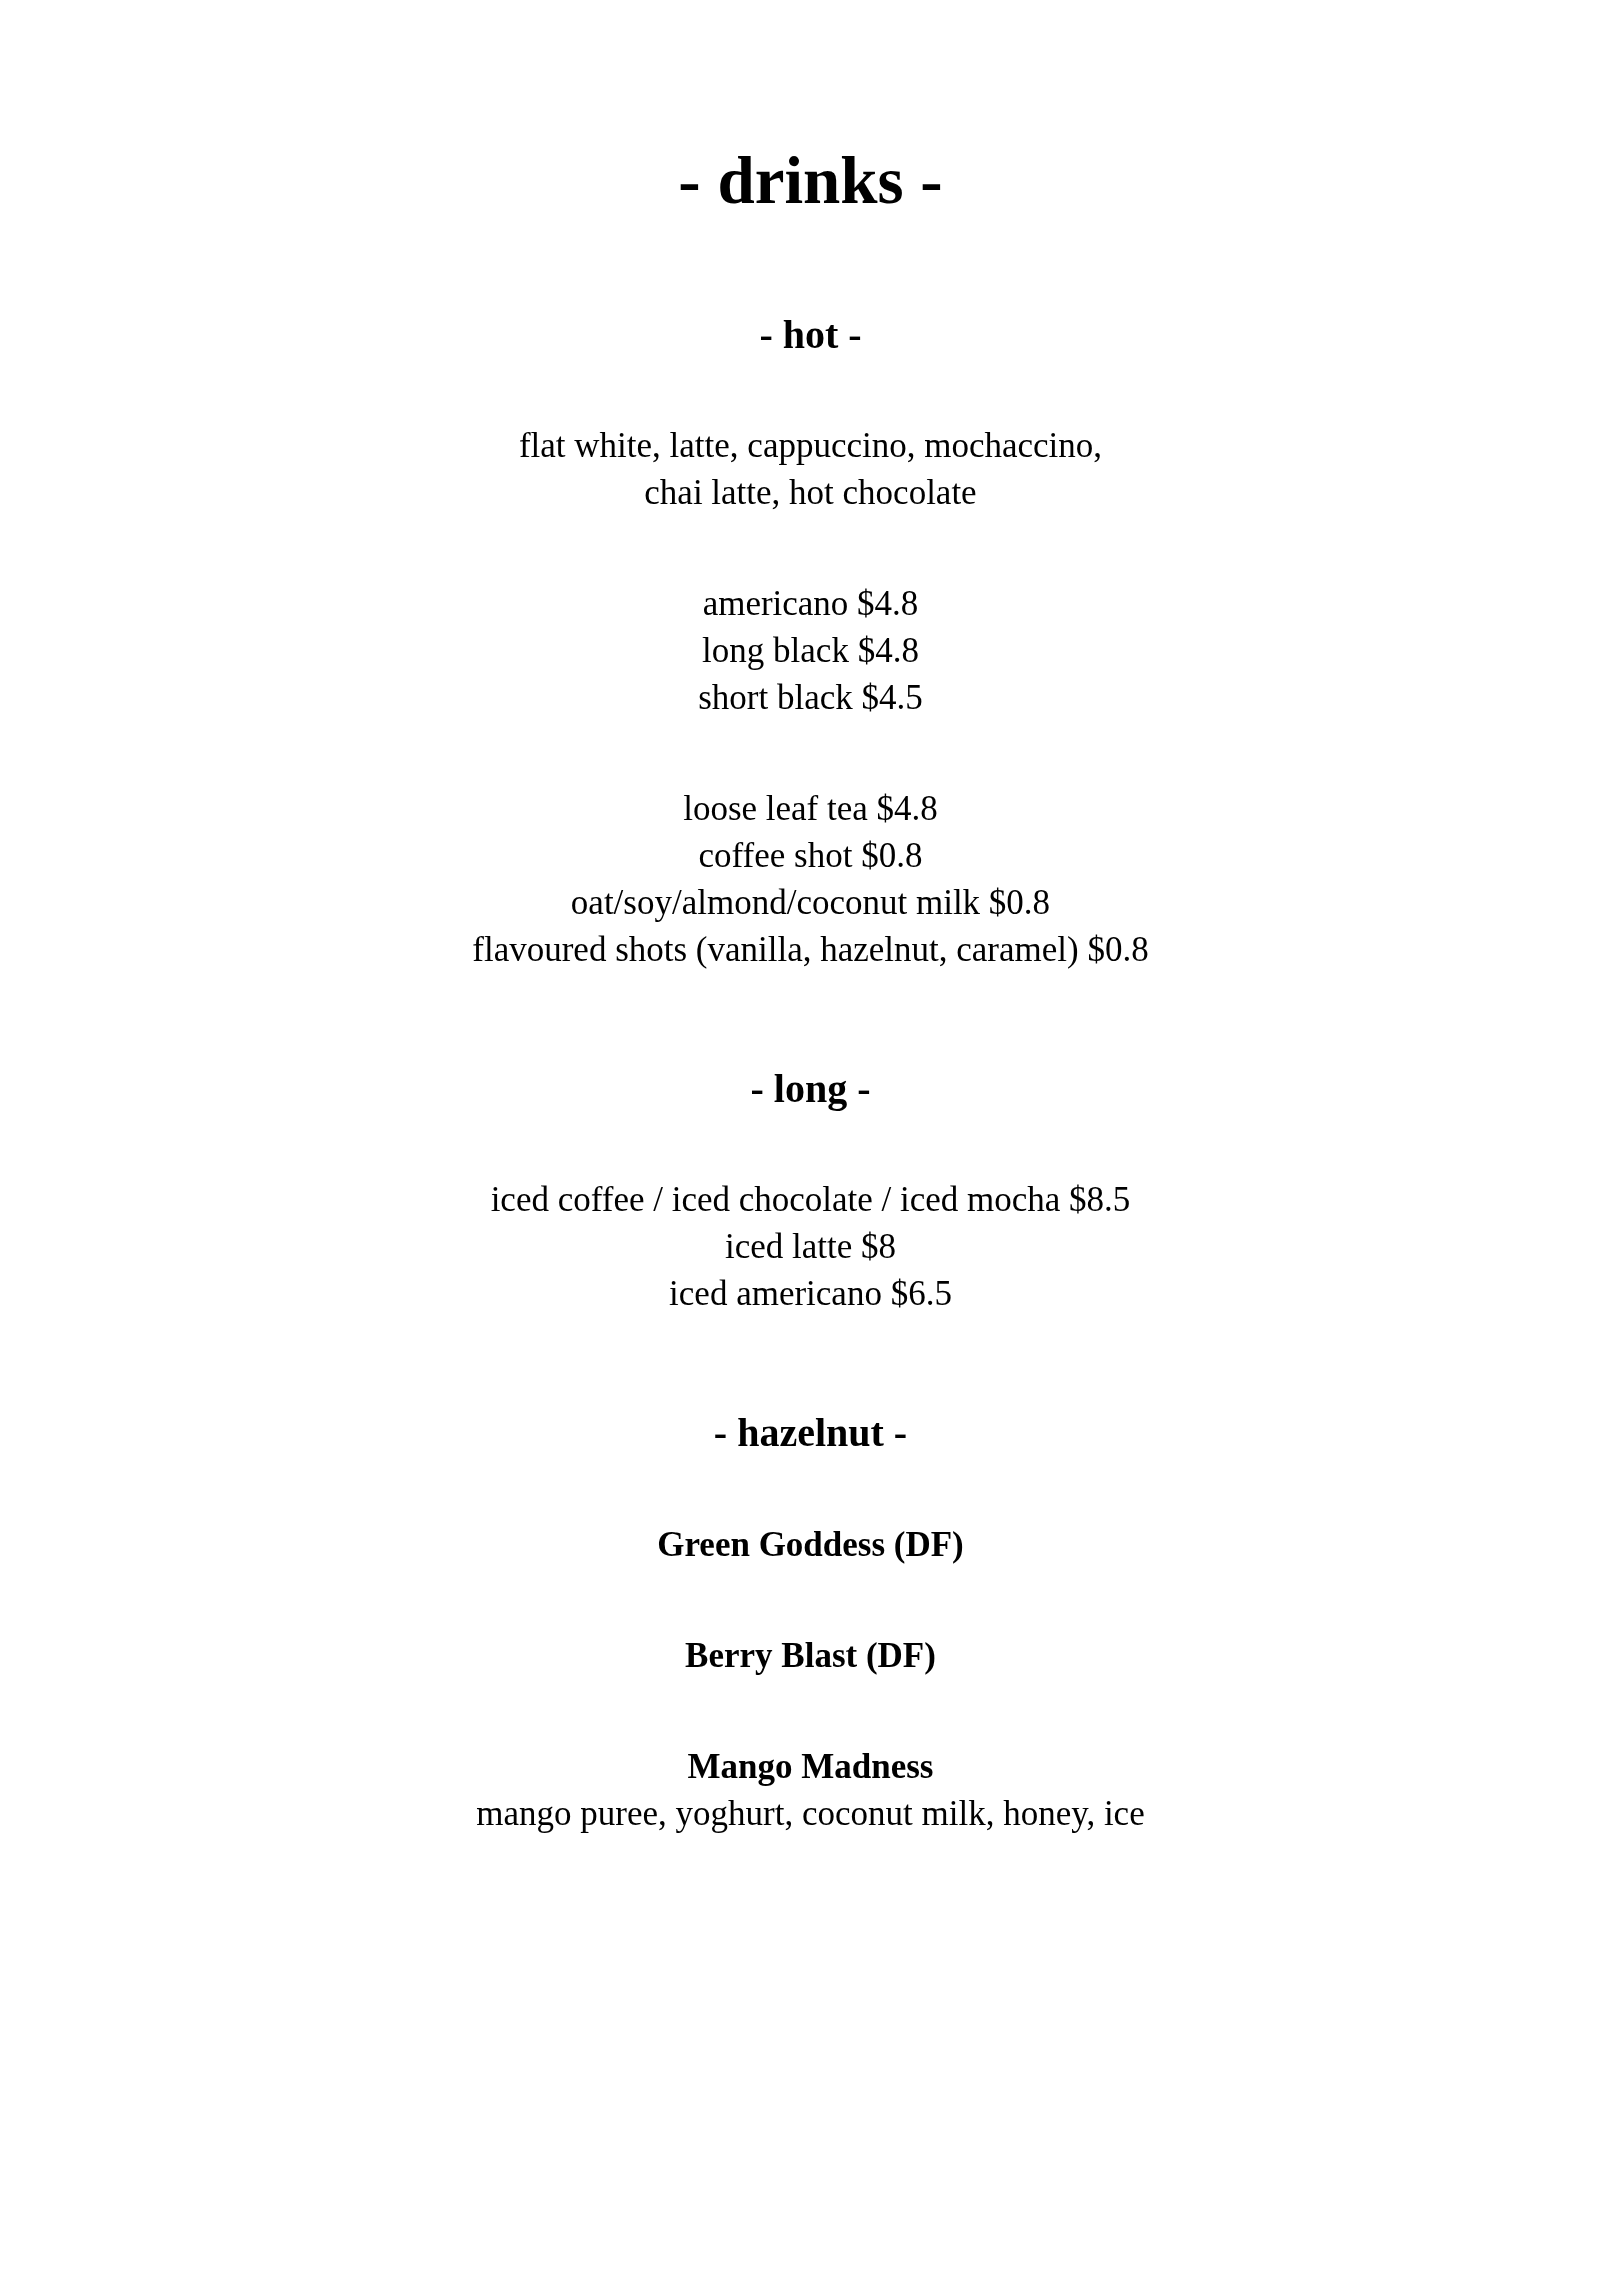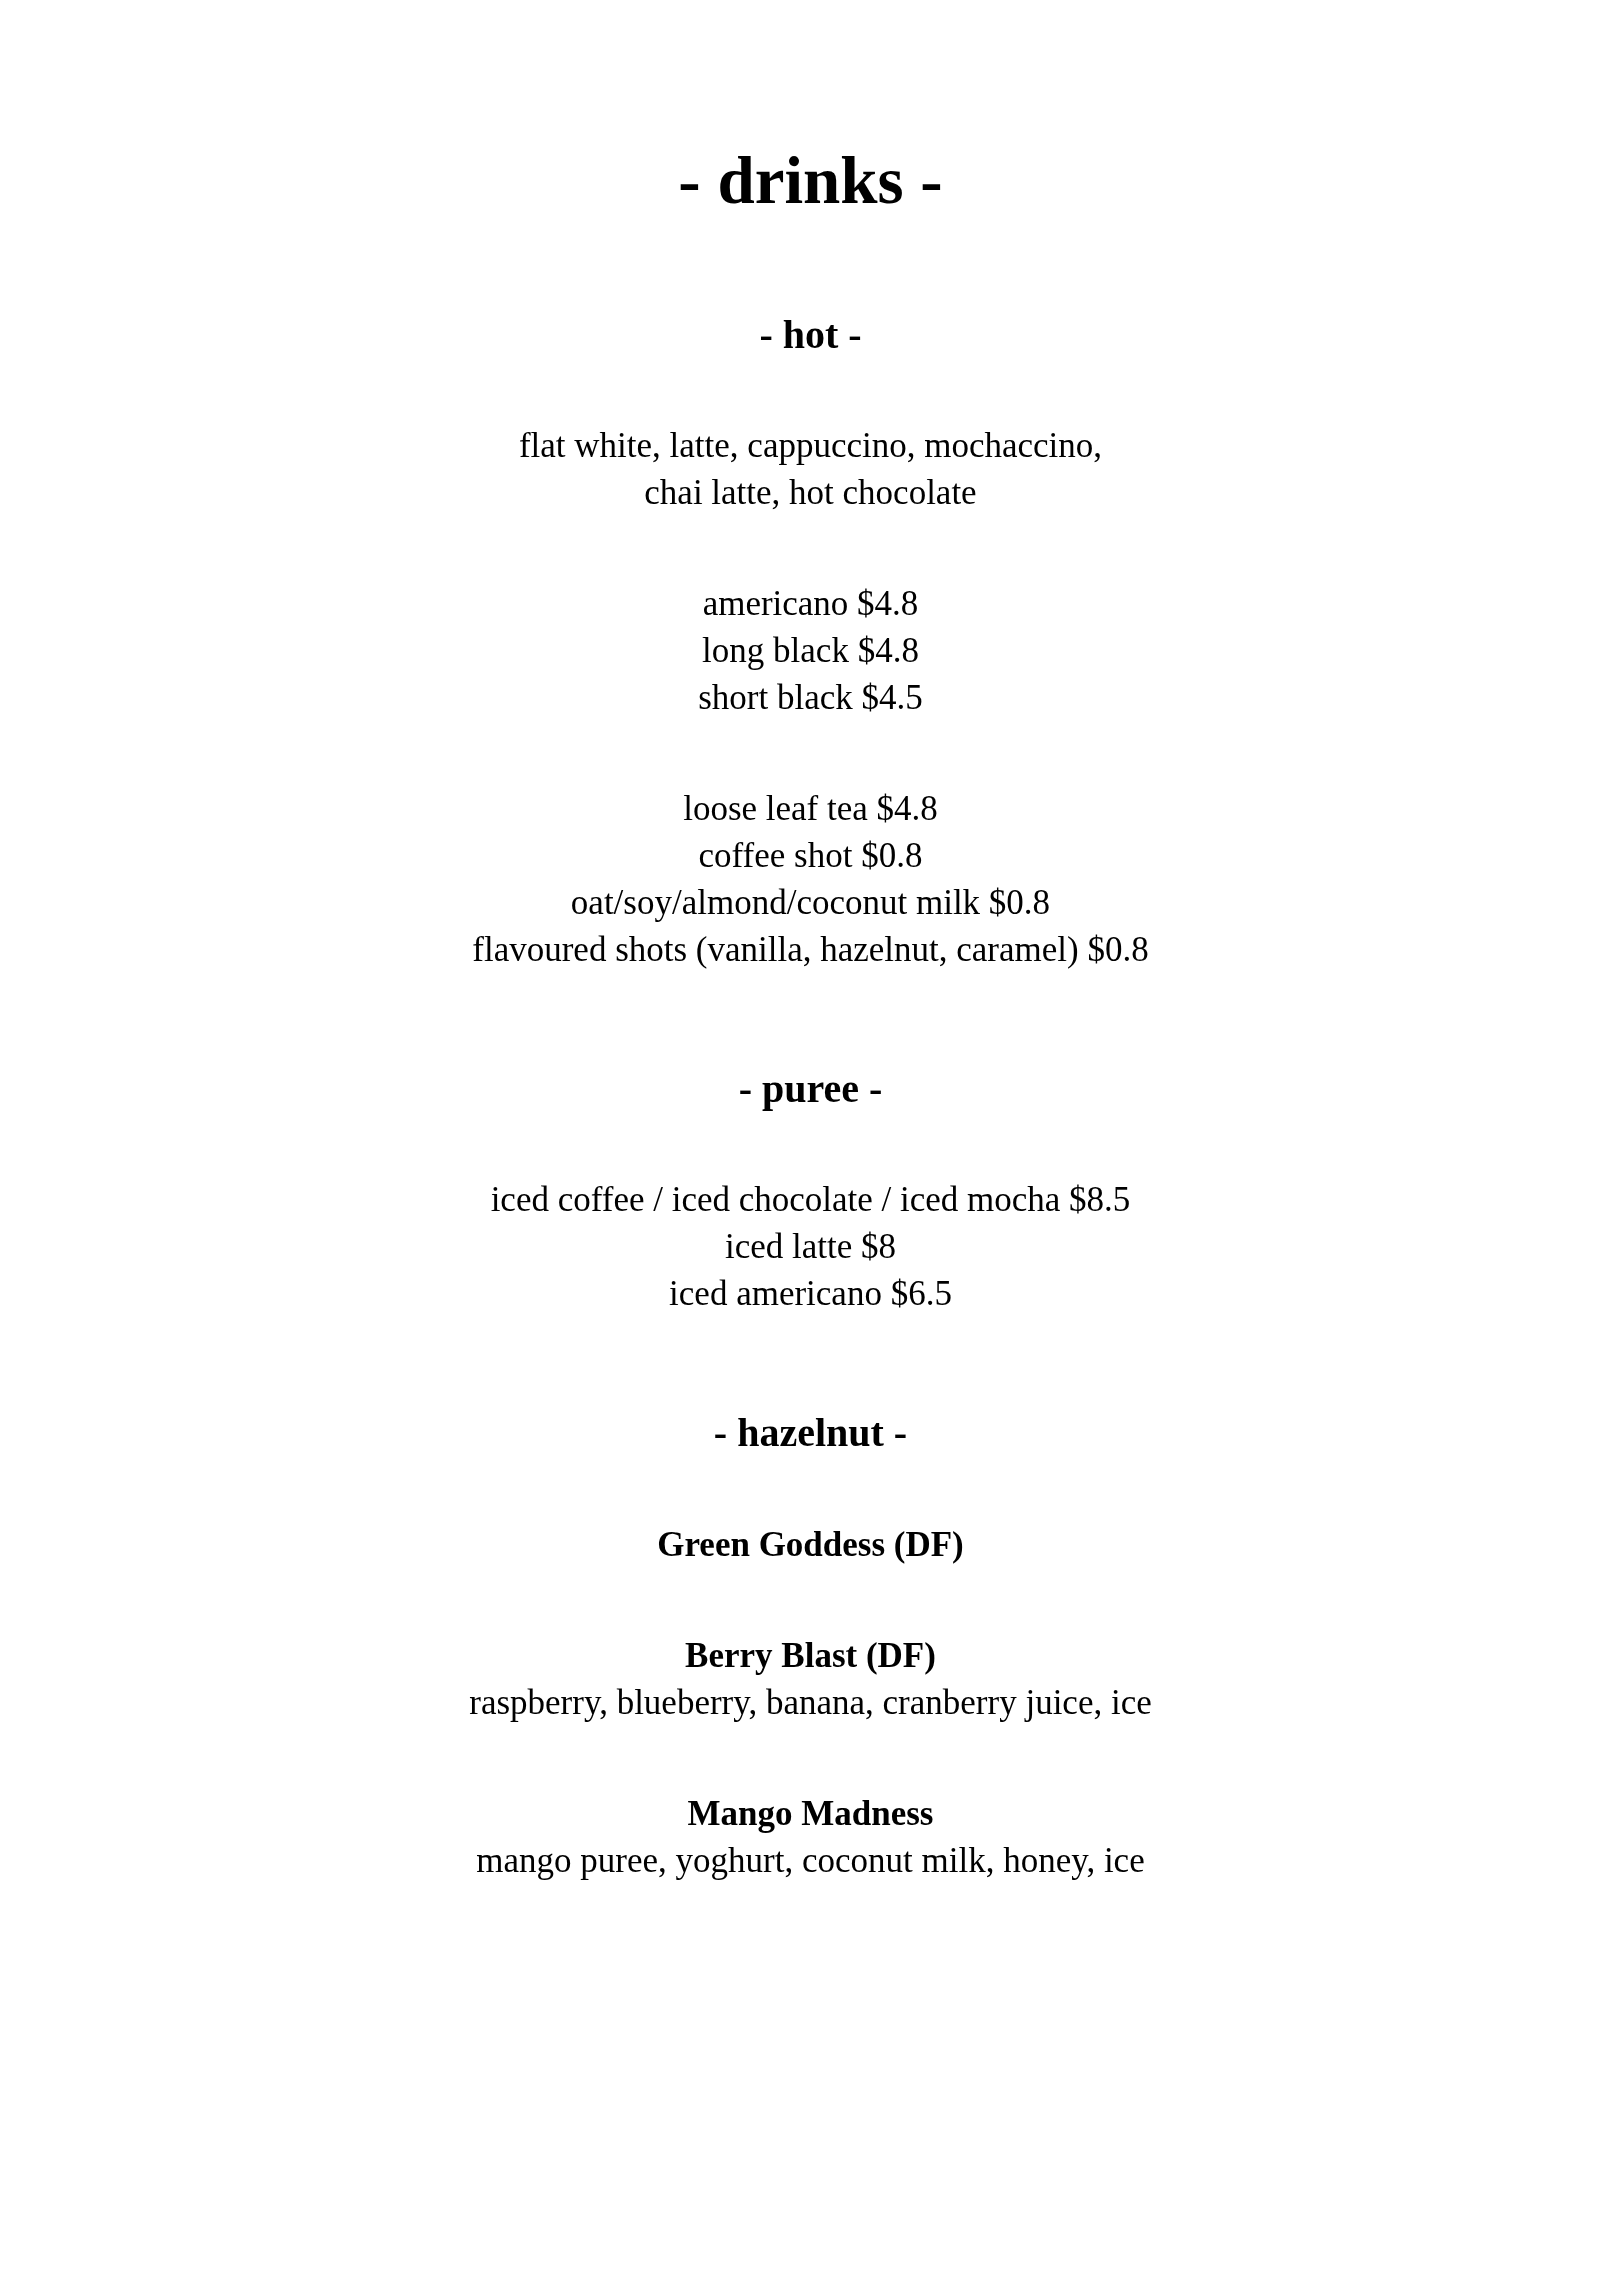--- a/index.html
+++ b/index.html
@@ -81,39 +81,38 @@
 
     <div class="group">
       <p class="line">loose leaf tea $4.8</p>
       <p class="line">coffee shot $0.8</p>
       <p class="line">oat/soy/almond/coconut milk $0.8</p>
       <p class="line">flavoured shots (vanilla, hazelnut, caramel) $0.8</p>
     </div>
   </div>
 
   <div>
-    <h2 class="section-heading">- puree -</h2>
+    <h2 class="section-heading">- long -</h2>
 
     <div class="group first-group">
       <p class="line">iced coffee / iced chocolate / iced mocha $8.5</p>
       <p class="line">iced latte $8</p>
       <p class="line">iced americano $6.5</p>
     </div>
   </div>
 
   <div>
     <h2 class="section-heading">- hazelnut -</h2>
 
     <div class="smoothie-item">
       <p class="line bold-line">Green Goddess (DF)</p>
     </div>
 
     <div class="smoothie-item">
       <p class="line bold-line">Berry Blast (DF)</p>
-      <p class="line">raspberry, blueberry, banana, cranberry juice, ice</p>
     </div>
 
     <div class="smoothie-item">
       <p class="line bold-line">Mango Madness</p>
       <p class="line">mango puree, yoghurt, coconut milk, honey, ice</p>
     </div>
   </div>
 
 </div>
 

